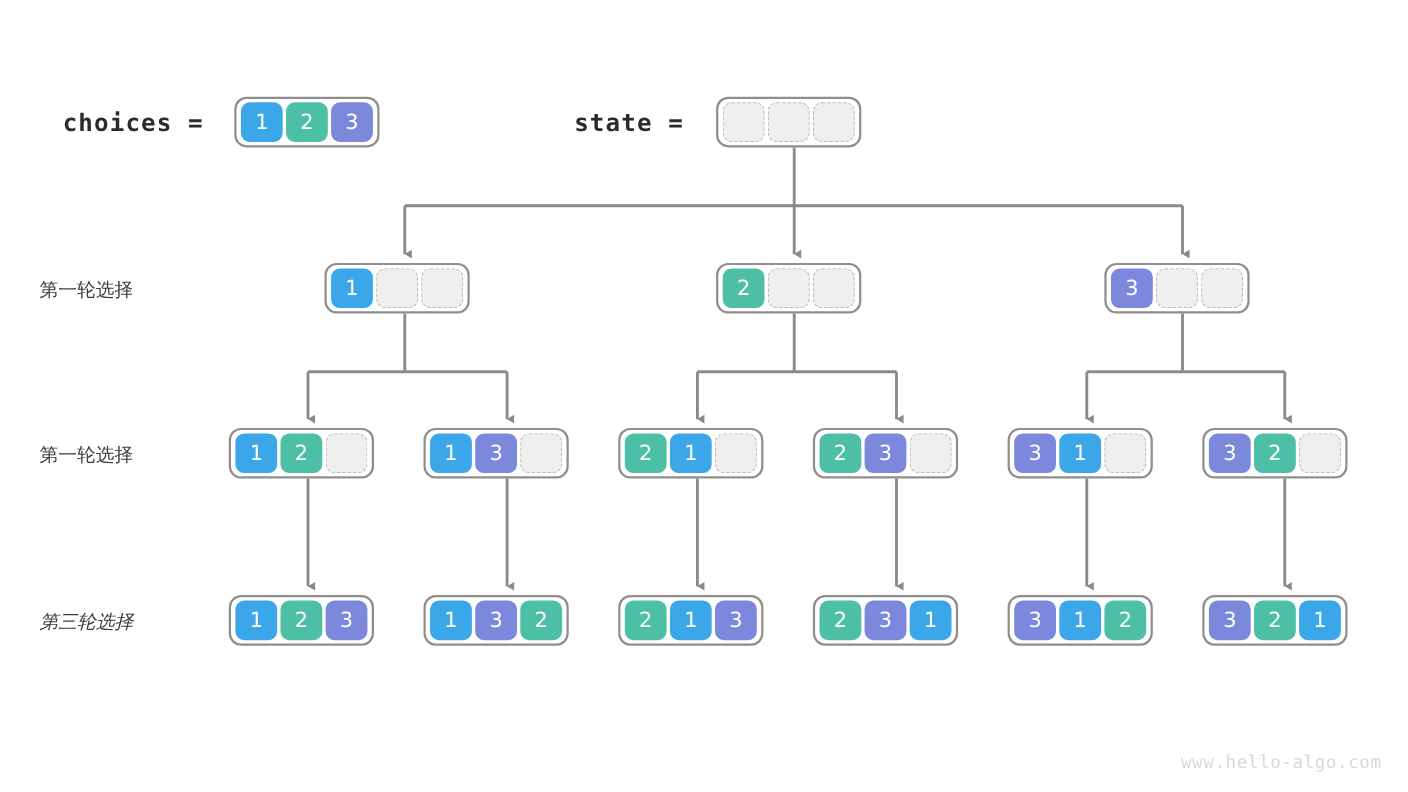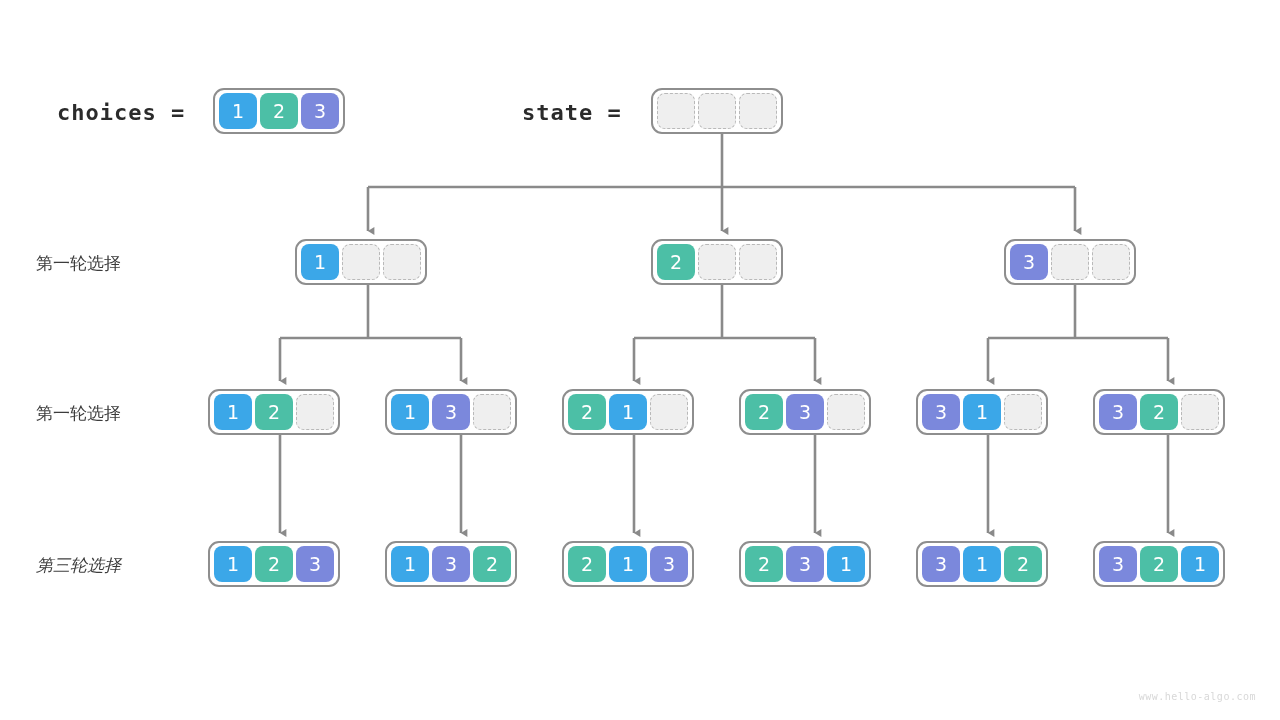--- a/index.html
+++ b/index.html
@@ -54,21 +54,21 @@
   .cell.empty{
     background:#efefef;
     border:1.8px dashed #b9b9b9;
     color:transparent;
   }
 
   .watermark{
     position:absolute;z-index:3;
     right:24px;bottom:18px;
     font-family:"DejaVu Sans Mono","Liberation Mono",monospace;
-    font-size:10px;color:#d8d8d8;letter-spacing:.5px;
+    font-size:16px;color:#d8d8d8;letter-spacing:.5px;
   }
 </style>
 </head>
 <body>
 
 <div id="stage">
 
   <svg id="wires" viewBox="0 0 1280 720" width="1280" height="720" xmlns="http://www.w3.org/2000/svg">
     <defs>
       <marker id="arw" markerWidth="9" markerHeight="9" refX="4.5" refY="7.4" orient="auto" markerUnits="userSpaceOnUse">

